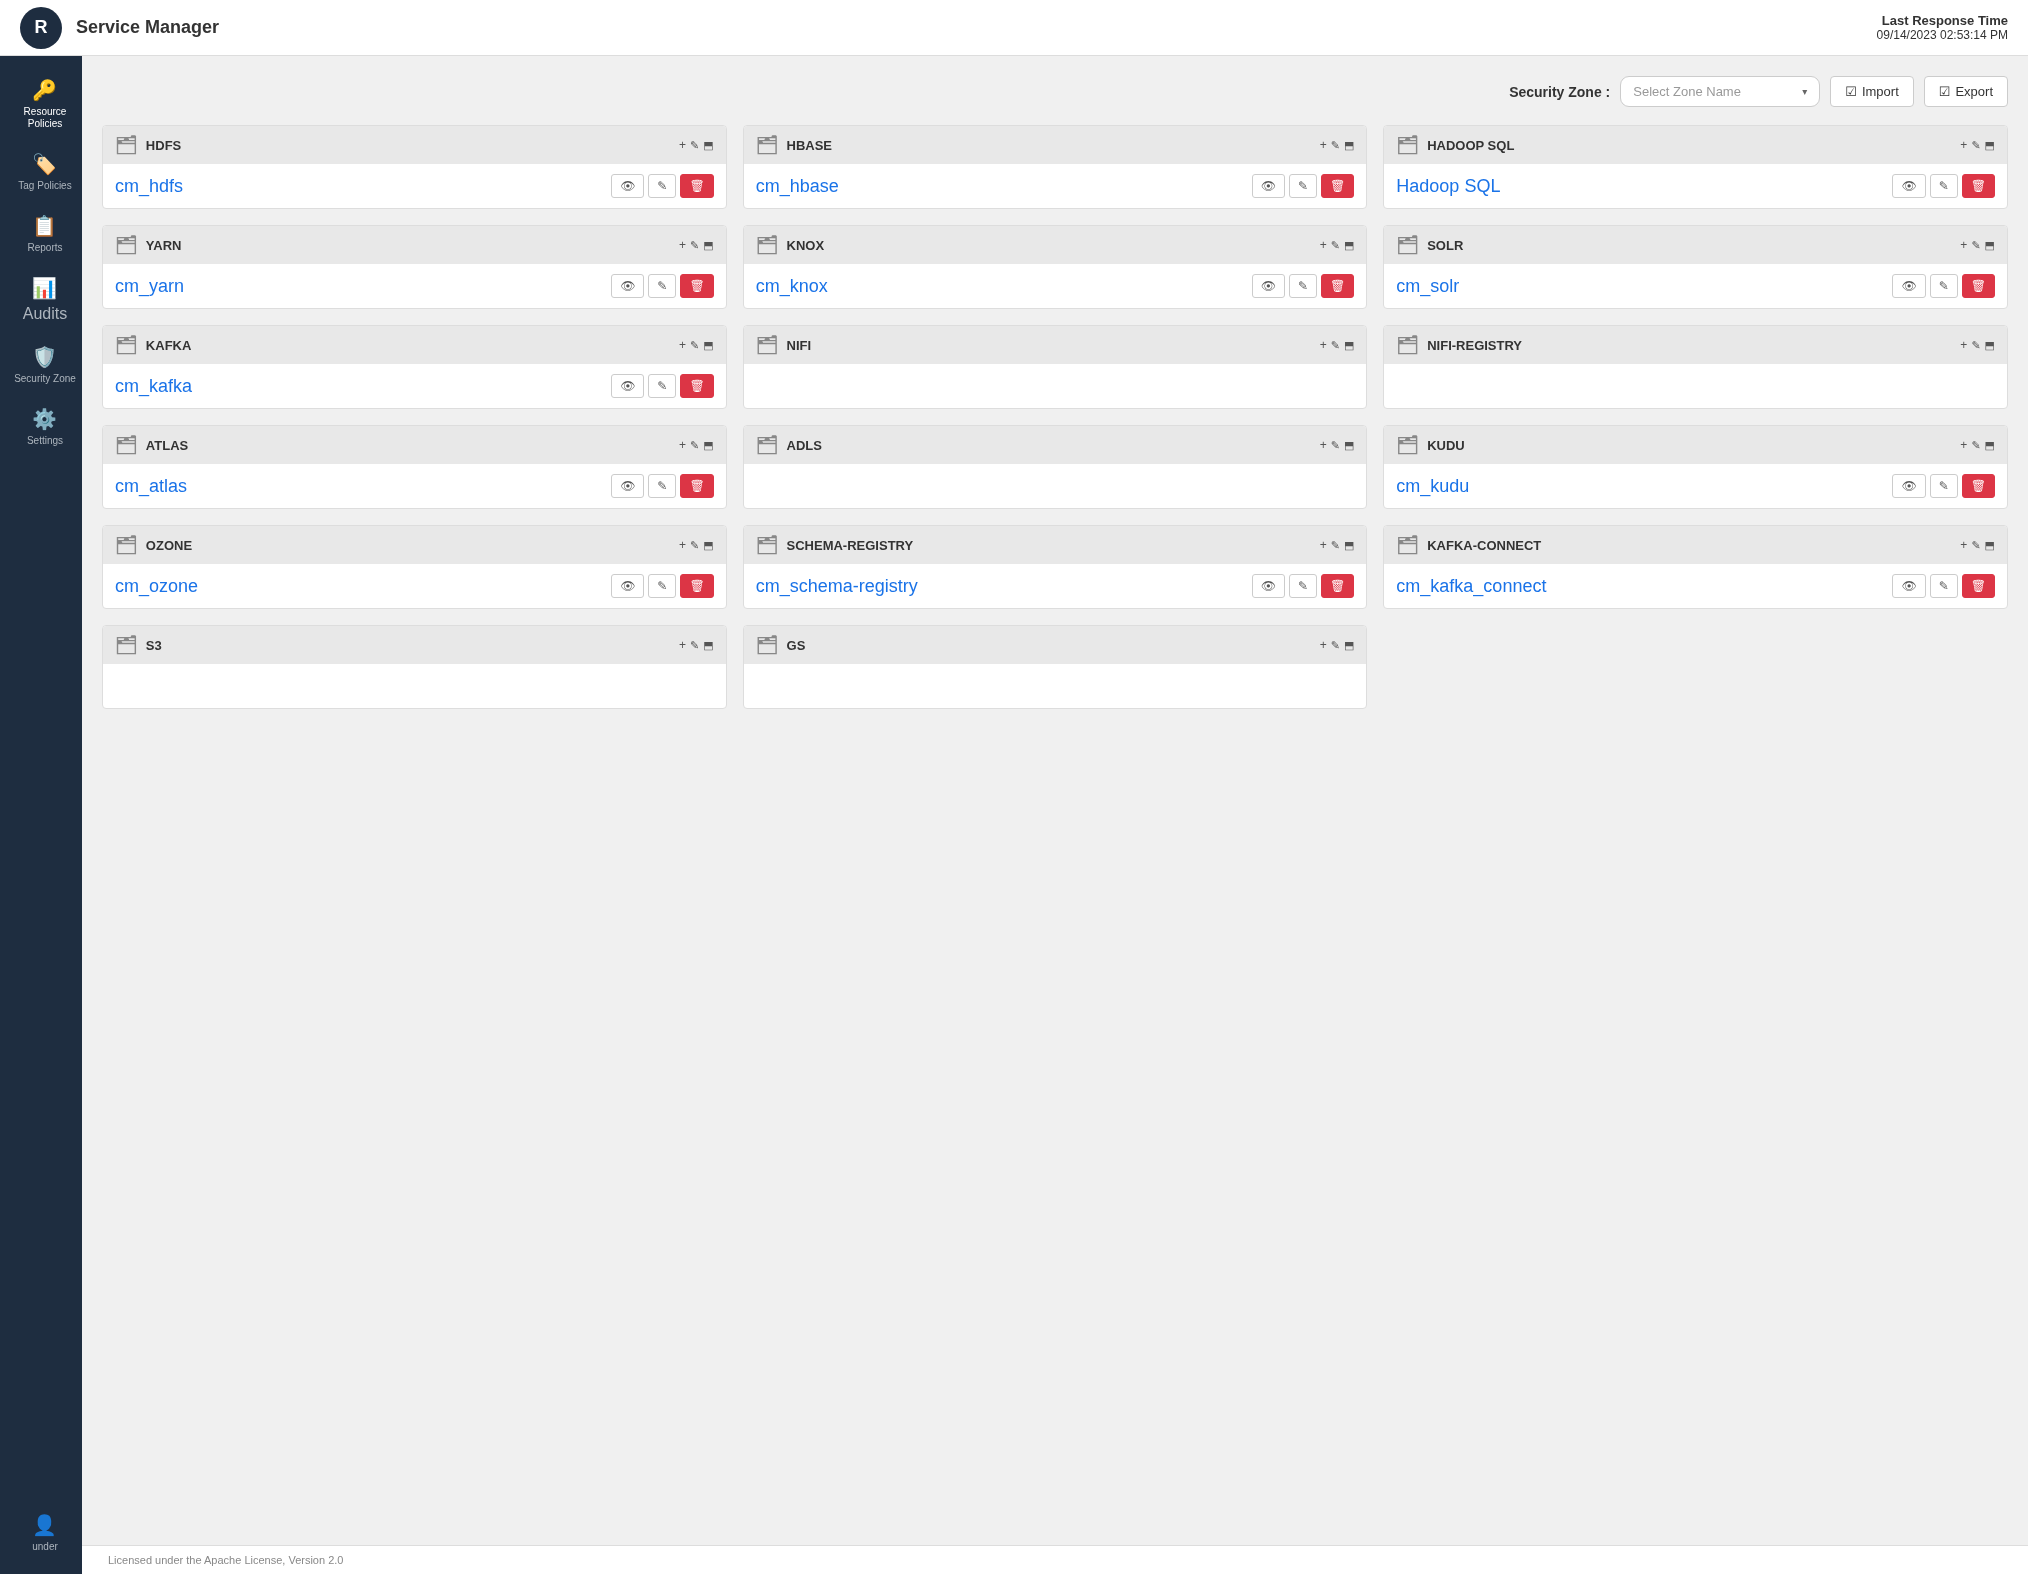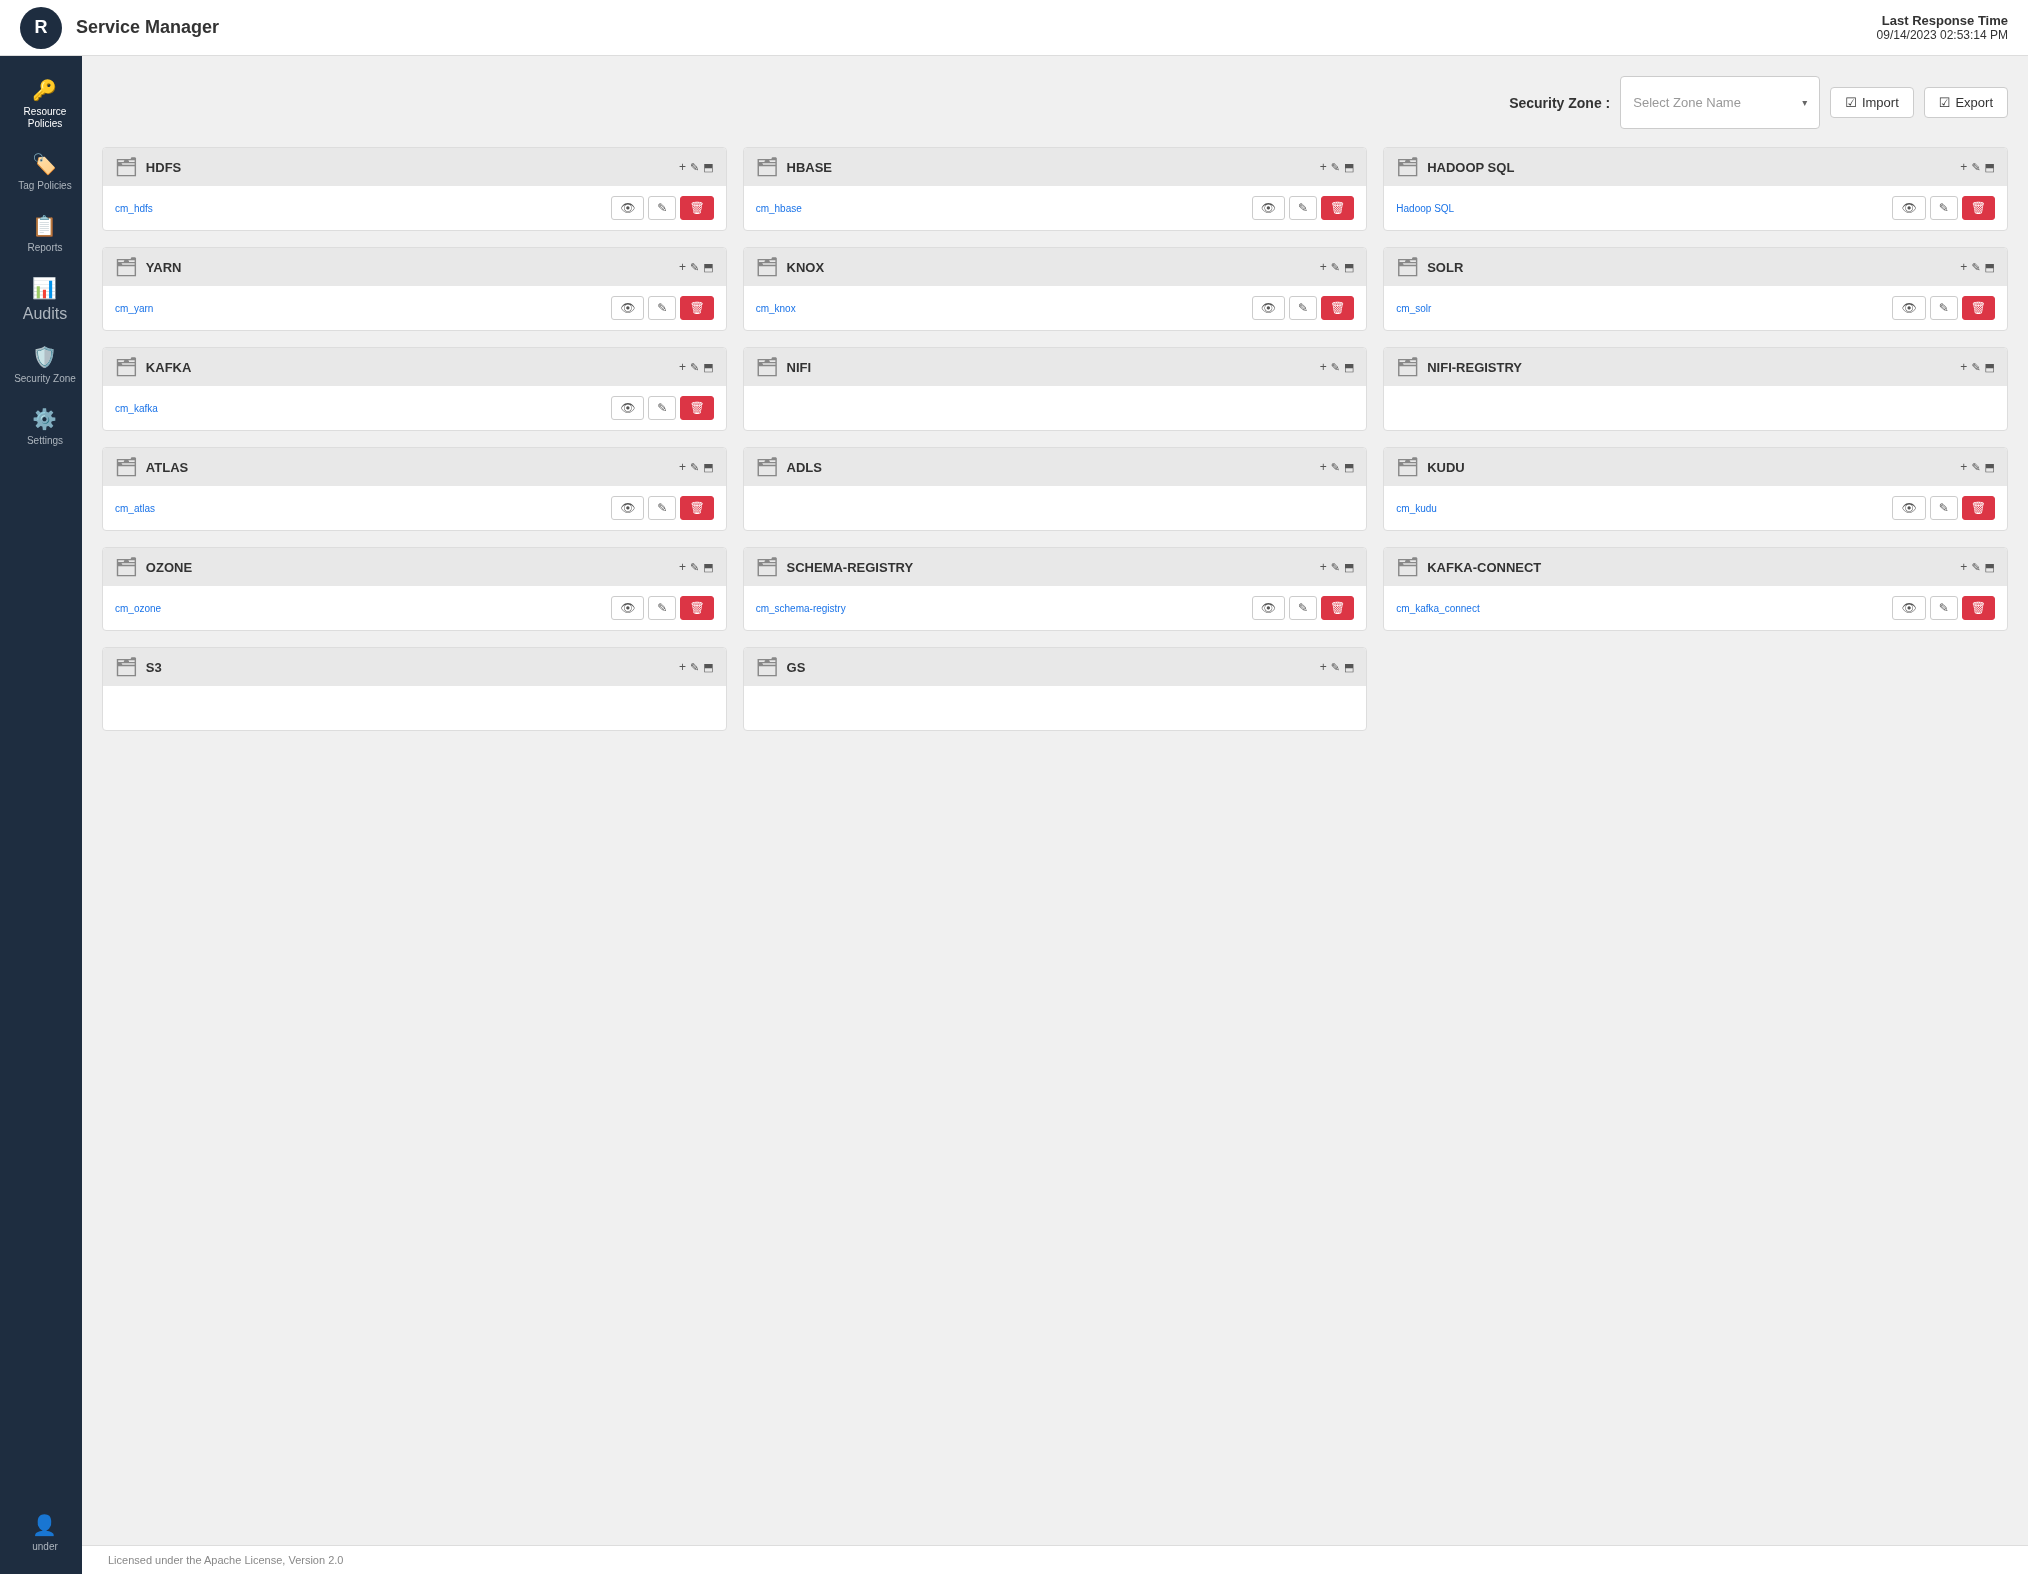--- a/index.html
+++ b/index.html
@@ -84,22 +84,22 @@
       display: flex;
       align-items: center;
       justify-content: flex-end;
       gap: 10px;
       margin-bottom: 18px;
     }
     .filter-label { font-weight: bold; font-size: 14px; color: #333; }
     .zone-select {
       border: 1px solid #ccc;
       background: #fff;
-      padding: 18px 12px;
-      border-radius: 4px;
+      padding: 7px 12px;
+      border-radius: 9px;
       min-width: 200px;
       display: flex;
       align-items: center;
       justify-content: space-between;
       cursor: pointer;
       color: #999;
       font-size: 13px;
     }
     .zone-select .chevron { font-size: 10px; color: #666; }
 
@@ -154,21 +154,21 @@
     }
     .service-card-actions span { cursor: pointer; }
 
     .service-item {
       padding: 10px 12px;
       display: flex;
       align-items: center;
       justify-content: space-between;
       min-height: 44px;
     }
-    .service-link { color: #1a73e8; cursor: pointer; font-size: 10px; text-decoration: none; }
+    .service-link { color: #1a73e8; cursor: pointer; font-size: 18px; text-decoration: none; }
 
     .item-btns { display: flex; align-items: center; gap: 4px; }
     .btn-view, .btn-edit {
       background: #fff;
       border: 1px solid #ccc;
       border-radius: 3px;
       padding: 4px 8px;
       cursor: pointer;
       font-size: 12px;
       color: #555;

